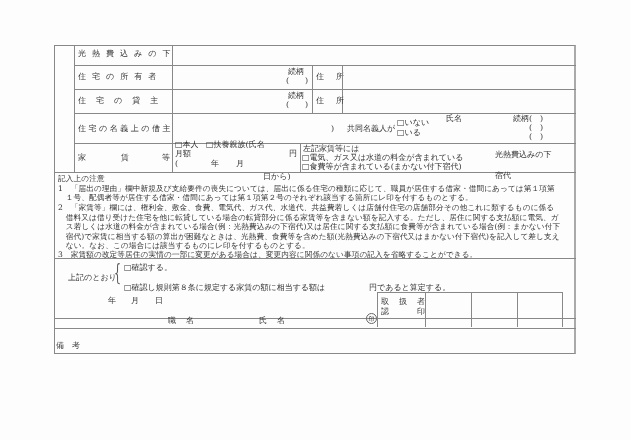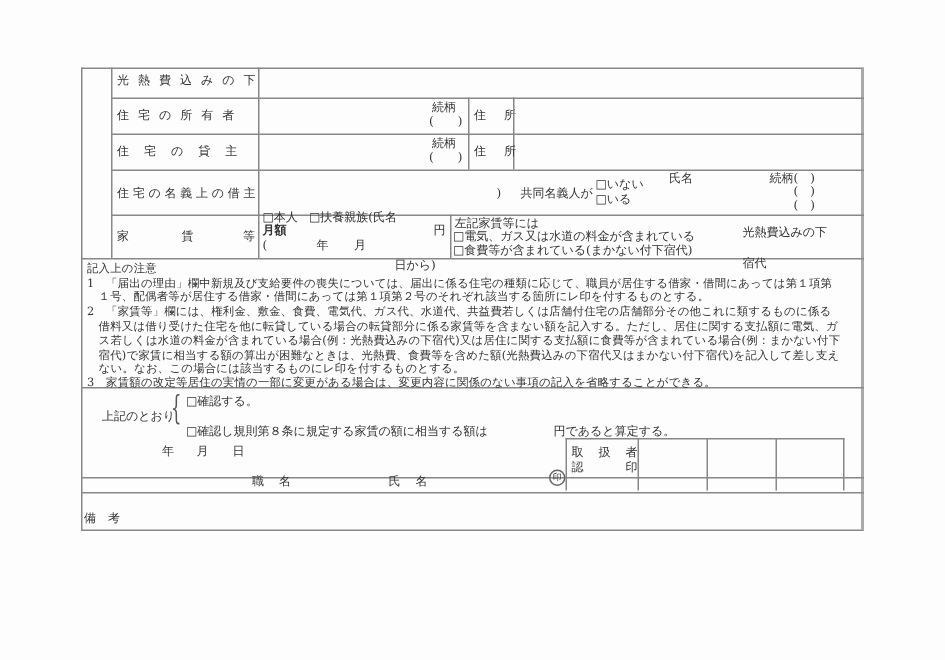--- a/index.html
+++ b/index.html
@@ -58,21 +58,21 @@
 <div class="t" style="left:397px;top:118px;">□いない</div>
 <div class="t" style="left:397px;top:128px;">□いる</div>
 <div class="t" style="left:446px;top:114px;">氏名</div>
 <div class="t" style="left:513px;top:114px;">続柄(　)</div>
 <div class="t" style="left:529px;top:123px;">(　)</div>
 <div class="t" style="left:529px;top:132px;">(　)</div>
 
 <div class="t" style="left:78px;top:153px;">家</div>
 <div class="t" style="left:121px;top:153px;">賃</div>
 <div class="t" style="left:162px;top:153px;">等</div>
-<div class="t" style="left:175px;top:149px;font-weight:bold;">月額</div>
+<div class="t" style="left:175px;top:149px;">月額</div>
 <div class="abs" style="left:196px;top:146px;width:90px;height:12px;"></div>
 <div class="t" style="left:289px;top:149px;">円</div>
 <div class="t" style="left:175px;top:159px;">(</div>
 <div class="t" style="left:211px;top:159px;">年</div>
 <div class="t" style="left:236px;top:159px;">月</div>
 <div class="t" style="left:263px;top:159px;margin-top:13px;">日から)</div>
 <div class="vl" style="left:300px;top:143px;height:29px;"></div>
 <div class="t" style="left:303px;top:144px;">左記家賃等には</div>
 <div class="t" style="left:302px;top:153px;">□電気、ガス又は水道の料金が含まれている</div>
 <div class="t" style="left:302px;top:162px;">□食費等が含まれている(まかない付下宿代)</div>

